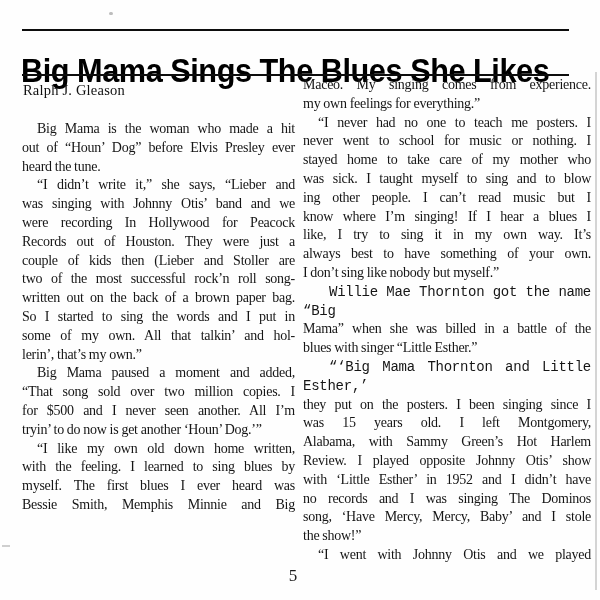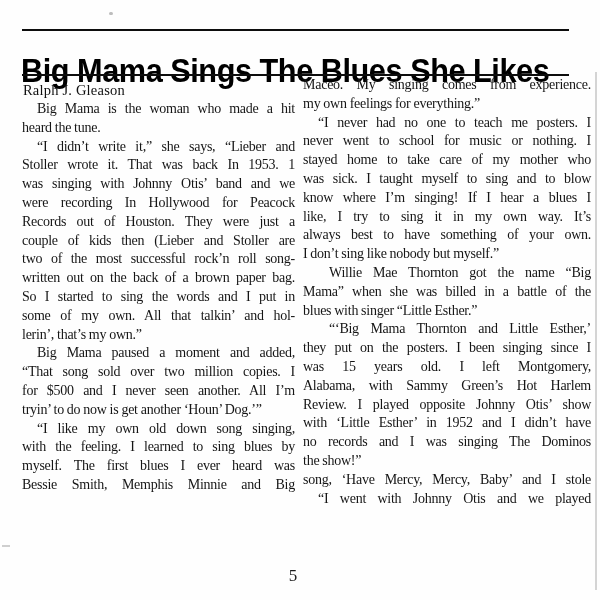--- a/index.html
+++ b/index.html
@@ -17,26 +17,26 @@
     transform:scaleX(0.93);transform-origin:left top;
   }
   .byline{
     position:absolute;left:23px;top:82px;
     font-weight:normal;font-size:14.5px;color:#101010;letter-spacing:0.2px;
   }
   .col{
     position:absolute;font-size:14px;line-height:18.8px;color:#151515;
     letter-spacing:-0.25px;word-spacing:-0.3px;
   }
-  #col-left{left:22px;top:100px;width:273px;}
+  #col-left{left:22px;top:120px;width:273px;}
   #col-right{left:303px;top:76px;width:288px;}
   .ln{text-align:justify;text-align-last:justify;text-justify:inter-word;}
   .ln.end{text-align:left;text-align-last:left;}
   .ind-normal{text-indent:15px;}
-  .ind-wide{text-indent:26px;}
+  .ind-wide{text-indent:26px;font-family:Liberation Mono, monospace;}
   .pageno{
     position:absolute;left:281px;top:566px;width:24px;text-align:center;
     font-size:17px;color:#1c1c1c;
   }
   .edge-line{position:absolute;left:595px;top:72px;width:2px;height:518px;background:#d4d4d4;}
   .speck{position:absolute;left:109px;top:12px;width:4px;height:3px;background:#bdbdbd;border-radius:2px;}
   .dash{position:absolute;left:2px;top:545px;width:8px;height:2px;background:#cfcfcf;}
 </style>
 </head>
 <body>
@@ -47,77 +47,78 @@
 
 <div id="rule-top" class="rule"></div>
 <h1 class="title">Big Mama Sings The Blues She Likes</h1>
 <div id="rule-title-bottom" class="rule"></div>
 
 <div class="byline">Ralph J. Gleason</div>
 
 <div id="col-left" class="col">
     <div>
       <div class="ln ind-normal">Big Mama is the woman who made a hit</div>
+      <div class="ln">out of “Houn’ Dog” before Elvis Presley ever</div>
       <div class="ln end">heard the tune.</div>
     </div>
     <div>
       <div class="ln ind-normal">“I didn’t write it,” she says, “Lieber and</div>
-      <div class="ln">Stoller wrote it. That was back In 1953. 1</div>
       <div class="ln">was singing with Johnny Otis’ band and we</div>
       <div class="ln">were recording In Hollywood for Peacock</div>
       <div class="ln">Records out of Houston. They were just a</div>
       <div class="ln">couple of kids then (Lieber and Stoller are</div>
       <div class="ln">two of the most successful rock’n roll song-</div>
       <div class="ln">written out on the back of a brown paper bag.</div>
       <div class="ln">So I started to sing the words and I put in</div>
       <div class="ln">some of my own. All that talkin’ and hol-</div>
       <div class="ln end">lerin’, that’s my own.”</div>
     </div>
     <div>
       <div class="ln ind-normal">Big Mama paused a moment and added,</div>
       <div class="ln">“That song sold over two million copies. I</div>
       <div class="ln">for $500 and I never seen another. All I’m</div>
       <div class="ln end">tryin’ to do now is get another ‘Houn’ Dog.’”</div>
     </div>
     <div>
-      <div class="ln ind-normal">“I like my own old down song singing,</div>
+      <div class="ln ind-normal">“I like my own old down home written,</div>
       <div class="ln">with the feeling. I learned to sing blues by</div>
       <div class="ln">myself. The first blues I ever heard was</div>
       <div class="ln">Bessie Smith, Memphis Minnie and Big</div>
     </div>
   </div>
 <div id="col-right" class="col">
     <div>
       <div class="ln">Maceo. My singing comes from experience.</div>
       <div class="ln end">my own feelings for everything.”</div>
     </div>
     <div>
       <div class="ln ind-normal">“I never had no one to teach me posters. I</div>
       <div class="ln">never went to school for music or nothing. I</div>
       <div class="ln">stayed home to take care of my mother who</div>
       <div class="ln">was sick. I taught myself to sing and to blow</div>
+      <div class="ln">ing other people. I can’t read music but I</div>
       <div class="ln">know where I’m singing! If I hear a blues I</div>
       <div class="ln">like, I try to sing it in my own way. It’s</div>
       <div class="ln">always best to have something of your own.</div>
       <div class="ln end">I don’t sing like nobody but myself.”</div>
     </div>
     <div>
       <div class="ln ind-wide">Willie Mae Thornton got the name “Big</div>
       <div class="ln">Mama” when she was billed in a battle of the</div>
       <div class="ln end">blues with singer “Little Esther.”</div>
     </div>
     <div>
       <div class="ln ind-wide">“‘Big Mama Thornton and Little Esther,’</div>
       <div class="ln">they put on the posters. I been singing since I</div>
       <div class="ln">was 15 years old. I left Montgomery,</div>
       <div class="ln">Alabama, with Sammy Green’s Hot Harlem</div>
       <div class="ln">Review. I played opposite Johnny Otis’ show</div>
       <div class="ln">with ‘Little Esther’ in 1952 and I didn’t have</div>
       <div class="ln">no records and I was singing The Dominos</div>
+      <div class="ln">song, ‘Have Mercy, Mercy, Baby’ and I stole</div>
       <div class="ln end">the show!”</div>
-      <div class="ln">song, ‘Have Mercy, Mercy, Baby’ and I stole</div>
     </div>
     <div>
       <div class="ln ind-normal">“I went with Johnny Otis and we played</div>
     </div>
   </div>
 
 <div class="pageno">5</div>
 
 </body></html>

